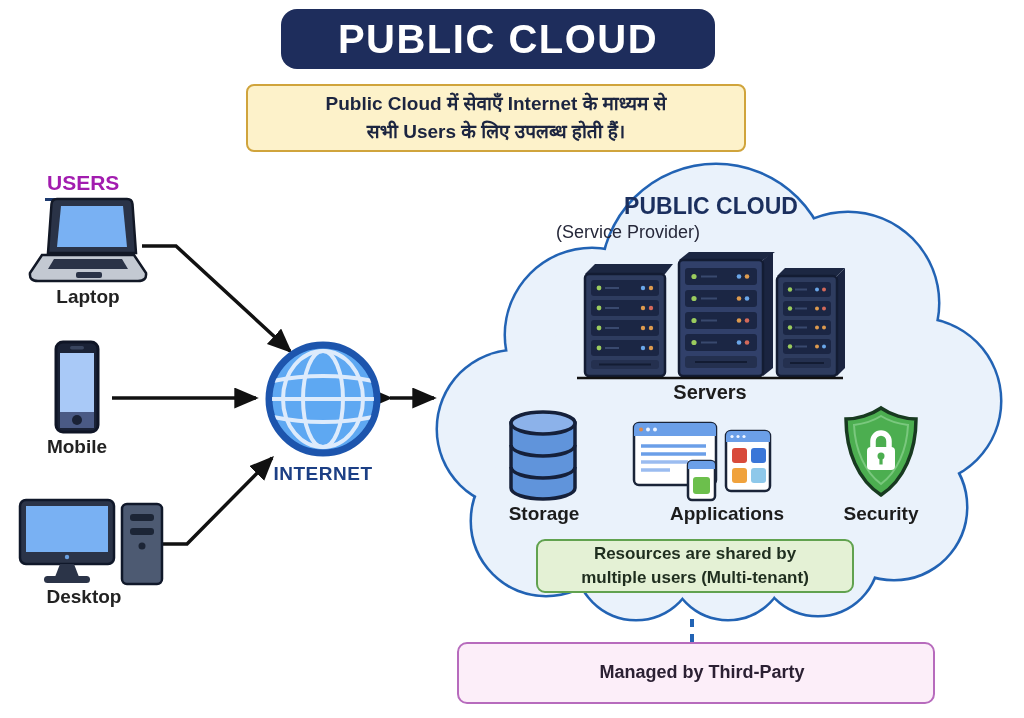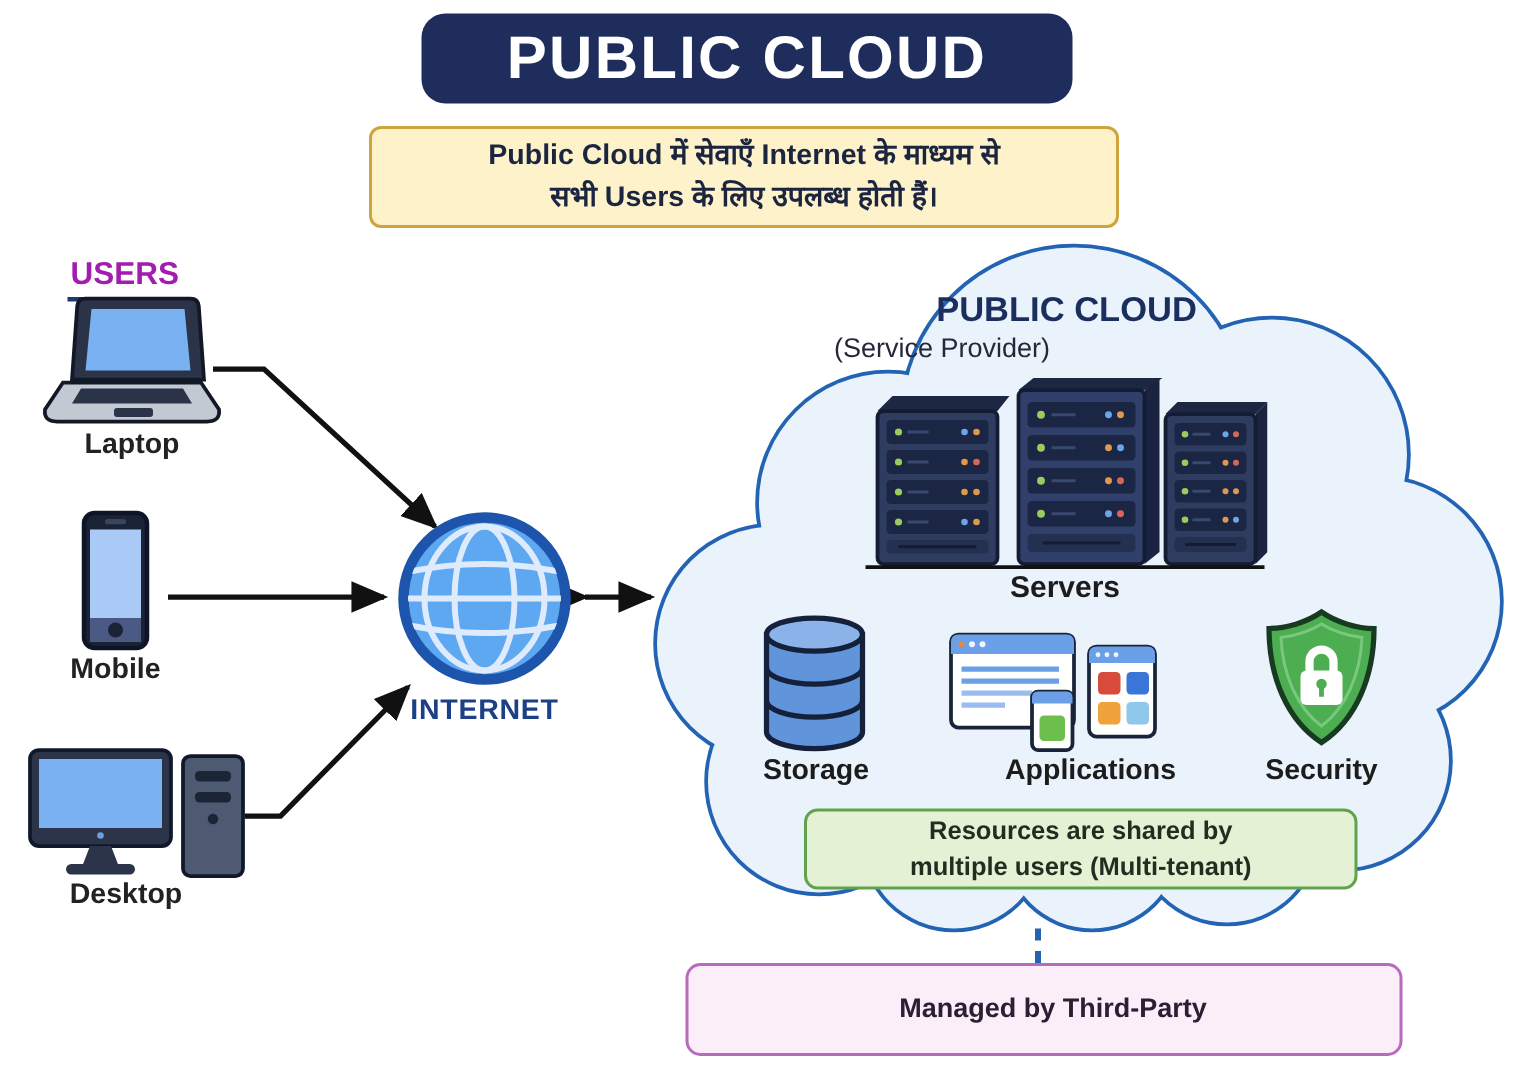--- a/index.html
+++ b/index.html
@@ -36,21 +36,21 @@
   
   .cloud-title{left:556px;top:193px;width:310px;text-align:center;font-size:23px;font-weight:800;color:#1b2f5e;}
   .cloud-subtitle{left:556px;top:222px;width:310px;text-align:left;font-size:18px;font-weight:500;color:#26283a;}
   .comp-label{font-size:19px;font-weight:600;color:#1c1c1c;text-align:center;}
   .lbl-servers{left:575px;top:381px;width:270px;font-size:20px;}
   .lbl-storage{left:494px;top:503px;width:100px;}
   .lbl-apps{left:652px;top:503px;width:150px;}
   .lbl-security{left:838px;top:503px;width:86px;}
   
   .note-box{
-    left:536px;top:539px;width:369px;height:54px;background:#e4f1d5;border:2px solid #61a24f;
+    left:536px;top:539px;width:318px;height:54px;background:#e4f1d5;border:2px solid #61a24f;
     border-radius:9px;display:flex;flex-direction:column;align-items:center;justify-content:center;
     font-size:17px;font-weight:700;color:#1f2e1f;line-height:1.4;text-align:center;box-sizing:border-box;
   }
   
   .connector{left:690px;top:619px;height:23px;width:0;border-left:4px dashed #2263b4;}
   
   .managed-box{
     left:457px;top:642px;width:478px;height:62px;background:#fceef9;border:2px solid #b76bbd;
     border-radius:10px;display:flex;flex-direction:column;align-items:center;justify-content:center;
     font-size:18px;font-weight:700;color:#2b2033;line-height:1.4;text-align:center;box-sizing:border-box;padding-left:12px;

